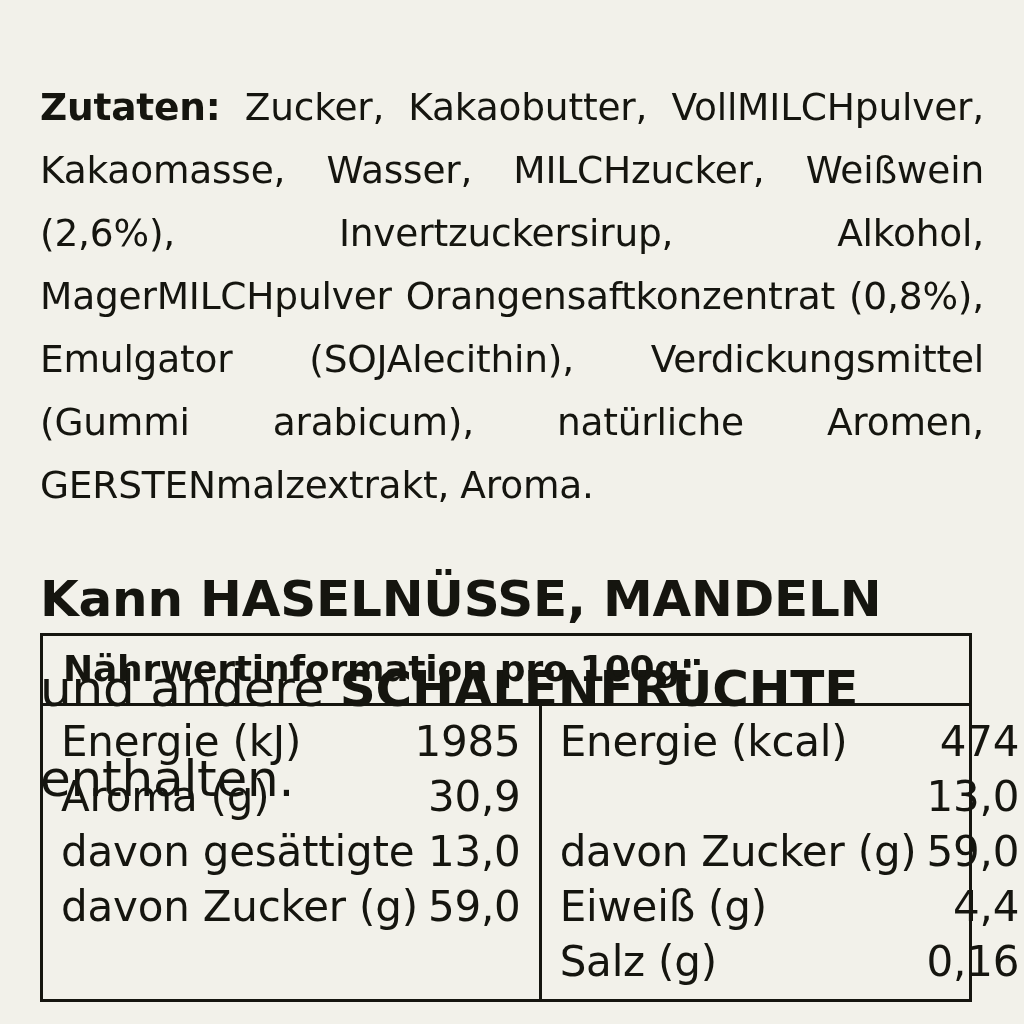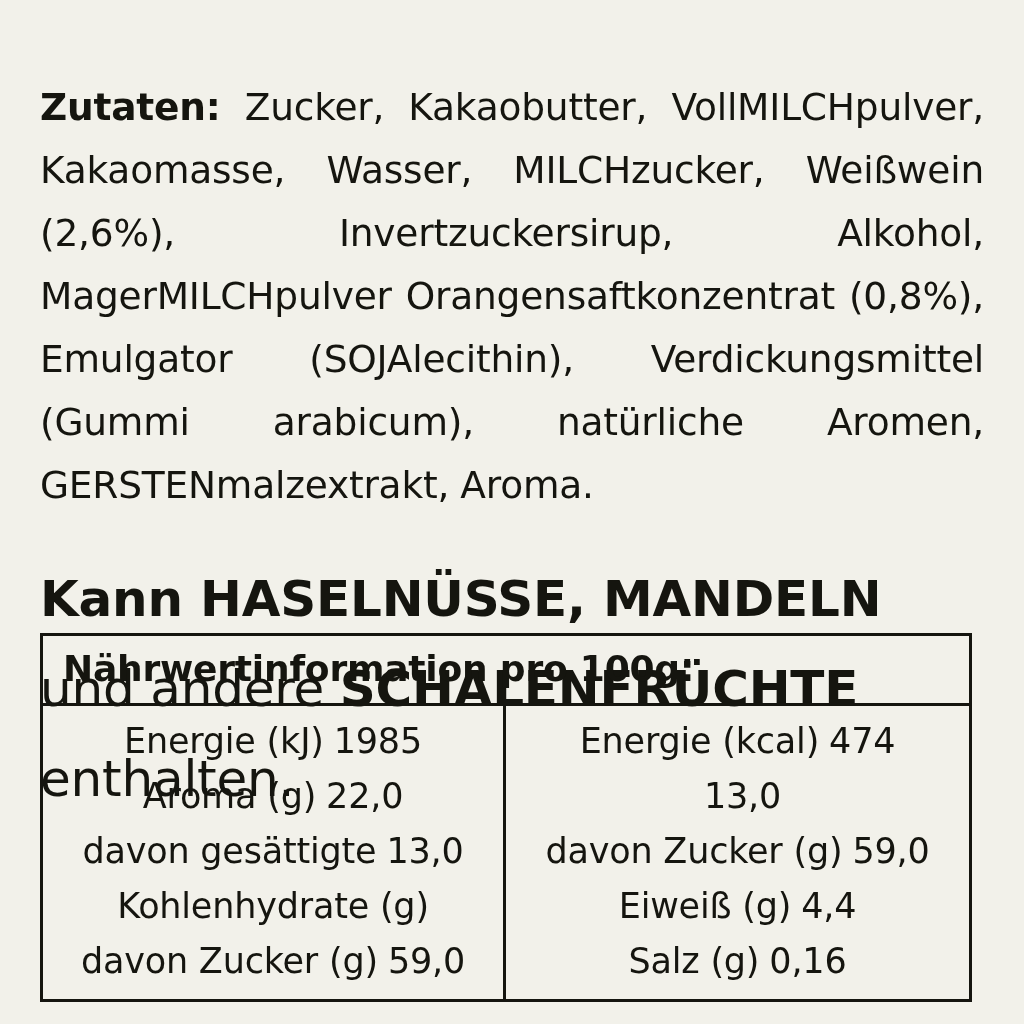--- a/index.html
+++ b/index.html
@@ -68,23 +68,23 @@
   .col {
     flex: 1 1 50%;
     box-sizing: border-box;
     padding: 8px 18px 10px 18px;
   }
   .col.left {
     border-right: 3px solid #15150f;
   }
   .row {
     display: flex;
-    justify-content: center;
+    justify-content: space-between;
     align-items: baseline;
-    font-size: 35px;
+    font-size: 42px;
     line-height: 55px;
     letter-spacing: -0.2px;
     white-space: nowrap;
   }
   .row .label {
     text-align: left;
   }
   .row .value {
     text-align: right;
     padding-left: 10px;
@@ -107,28 +107,27 @@
     <div class="nutrition-title">Nährwertinformation pro 100g:</div>
     <div class="nutrition-body">
 
       <div class="col left">
         <div class="row">
           <span class="label">Energie (kJ)</span>
           <span class="value">1985</span>
         </div>
         <div class="row">
           <span class="label">Aroma (g)</span>
-          <span class="value">22,0</span>
+          <span class="value">30,9</span>
         </div>
         <div class="row">
           <span class="label">davon gesättigte</span>
           <span class="value">13,0</span>
         </div>
         <div class="row">
-          <span class="label">Kohlenhydrate (g)</span>
         </div>
         <div class="row">
           <span class="label">davon Zucker (g)</span>
           <span class="value">59,0</span>
         </div>
       </div>
 
       <div class="col right">
         <div class="row">
           <span class="label">Energie (kcal)</span>

